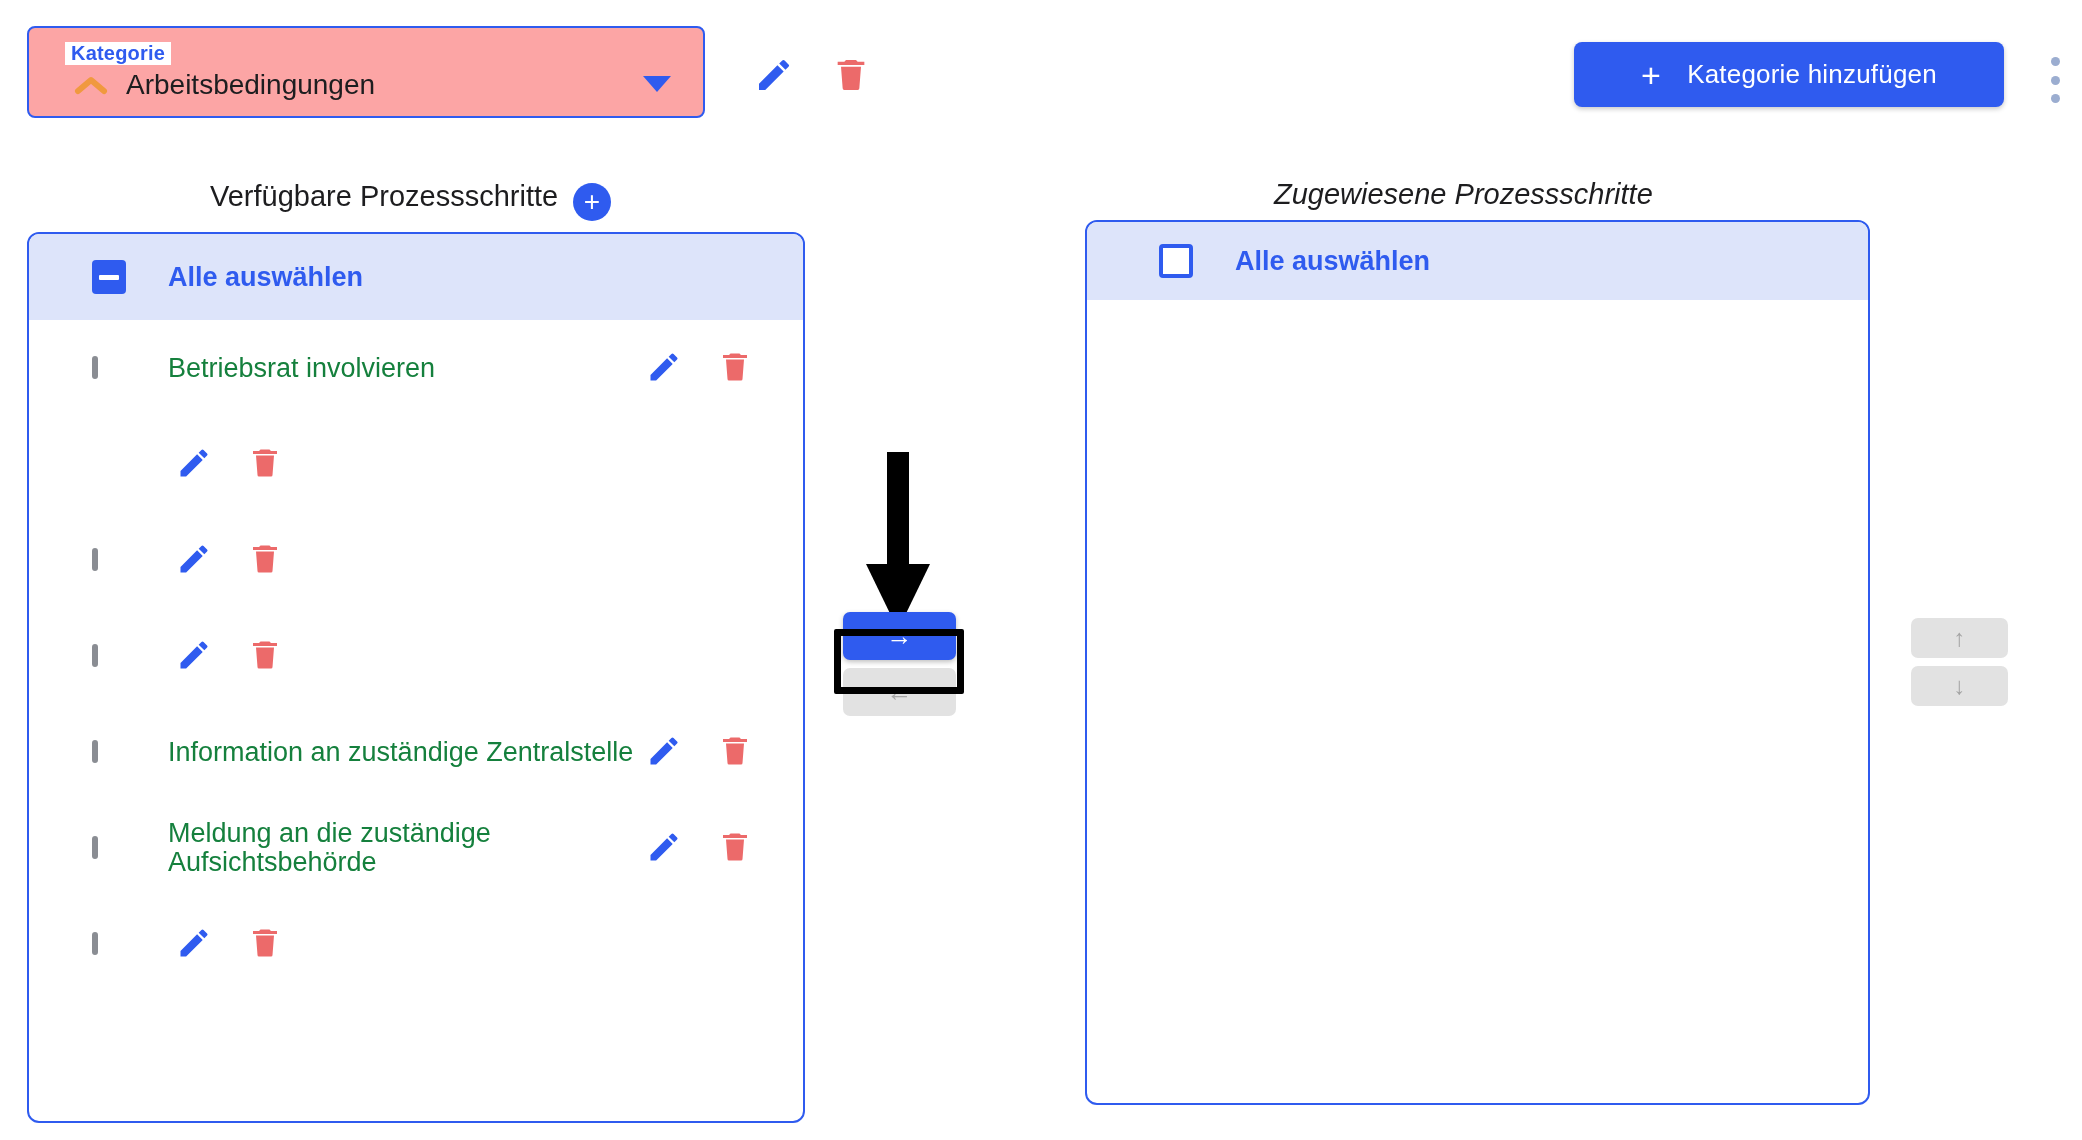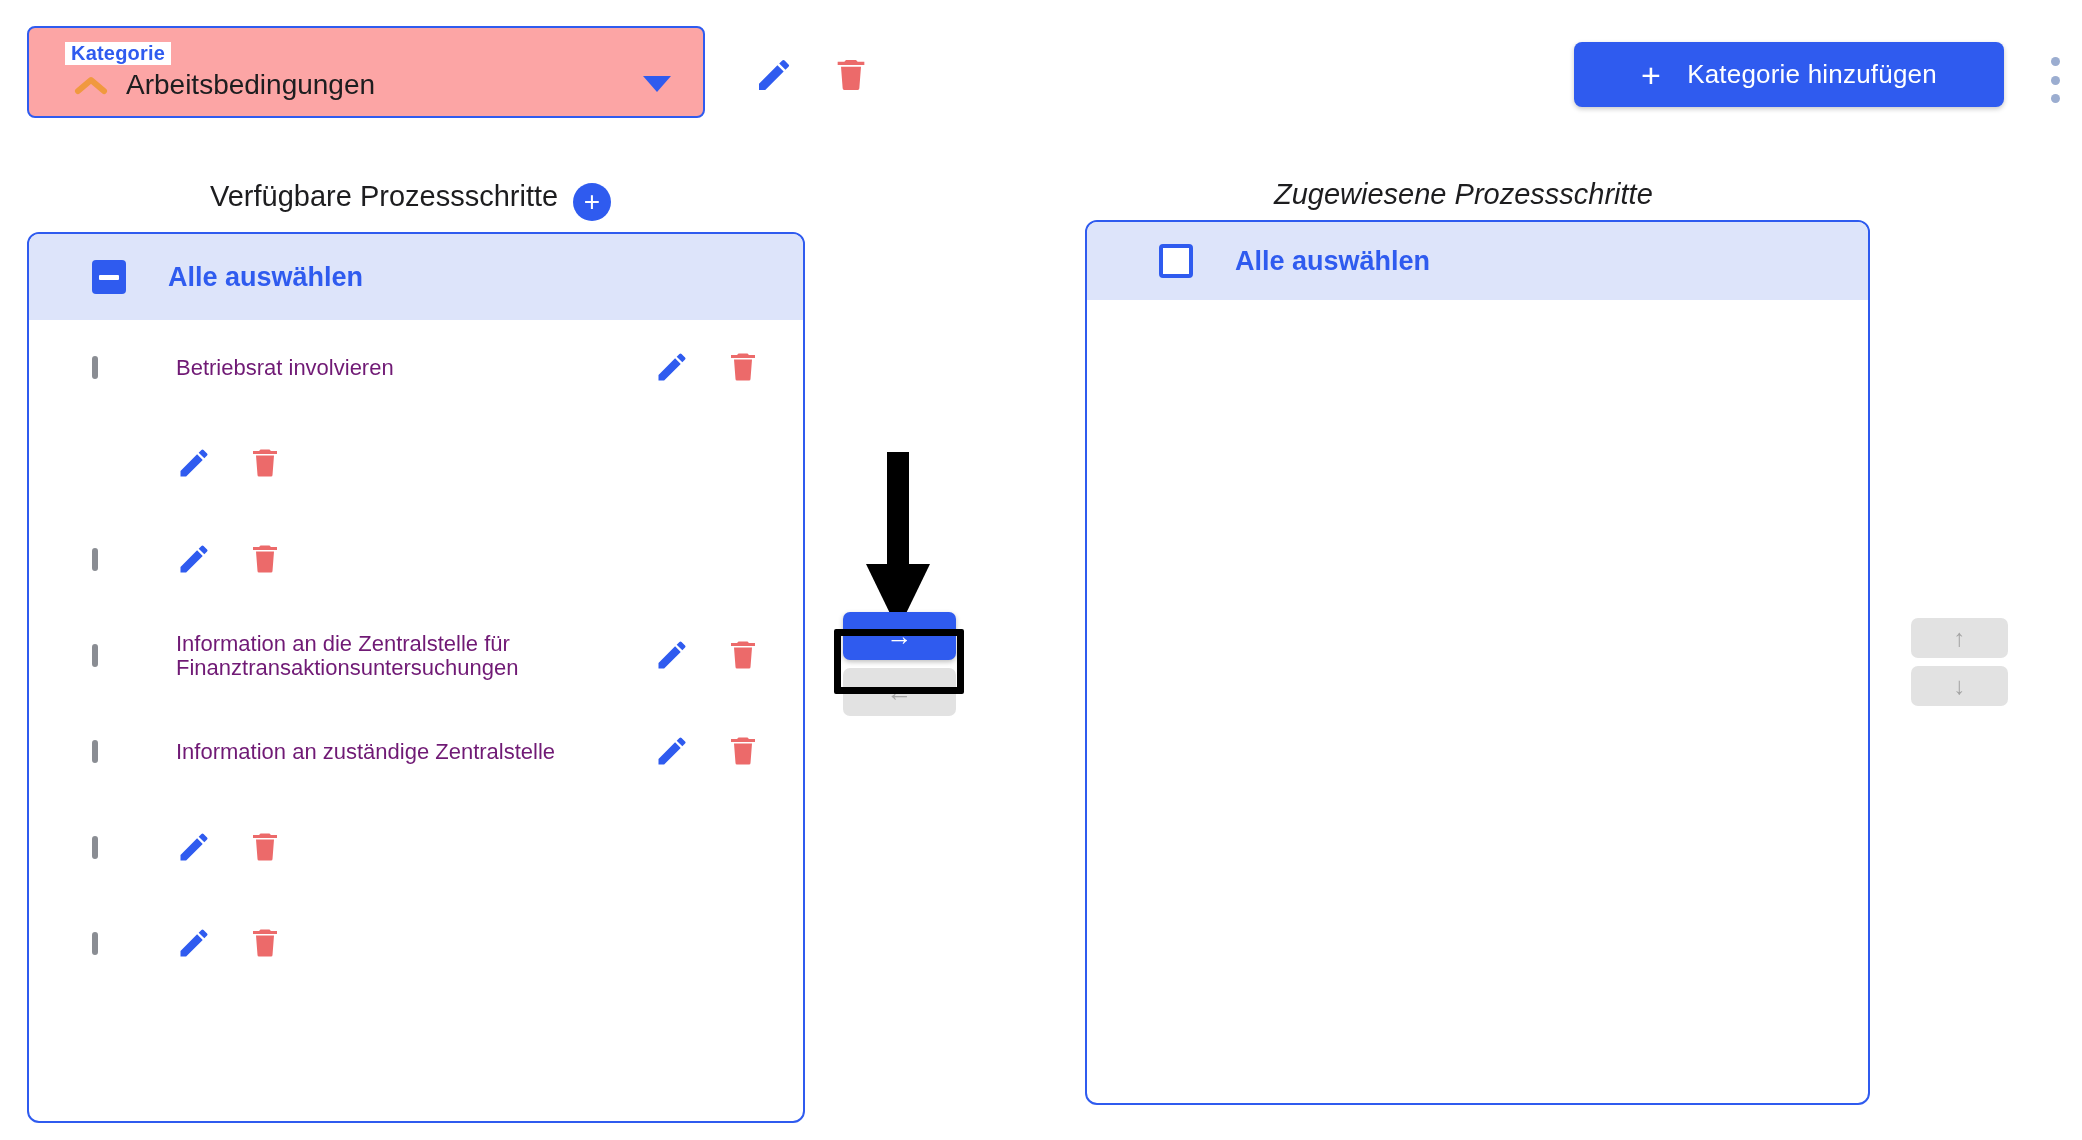--- a/index.html
+++ b/index.html
@@ -121,22 +121,22 @@
 
   
   .panel-body { position: relative; }
   .step-row {
     display: flex; align-items: center;
     padding: 0 0 0 63px; min-height: 96px;
     cursor: pointer;
   }
   .step-checkbox-wrap { flex: 0 0 34px; margin-right: 42px; }
   .step-label {
-    flex: 1 1 auto; font-size: 22px; color: #701a75;
-    line-height: 1.07; max-width: 470px; word-break: break-word; margin-left: 8px;
+    flex: 1 1 auto; font-size: 27px; color: #15803d;
+    line-height: 1.07; max-width: 470px; word-break: break-word;
   }
   .row-actions { display: flex; align-items: center; gap: 19px; padding-right: 30px; }
   .row-icon-btn {
     width: 52px; height: 52px; border: none; background: transparent; cursor: pointer;
     display: flex; align-items: center; justify-content: center;
   }
 
   
   #transfer-controls { position: absolute; left: 843px; top: 612px; width: 120px; }
   .transfer-btn {
@@ -267,21 +267,20 @@
           </button>
           <button class="row-icon-btn">
             <span><svg width="36" height="36" viewBox="0 0 24 24" fill="#ec6a6a">
                 <path d="M9 3h6l1 1h4v2H4V4h4l1-1zM6 7h12l-1 13a1 1 0 0 1-1 1H8a1 1 0 0 1-1-1L6 7z"></path>
               </svg></span>
           </button>
         </div>
       </div>
       <div class="step-row">
         <div class="step-checkbox-wrap"><span class="cb cb-empty-gray"></span></div>
-        <div class="step-label">Information an die Zentralstelle für Finanztransaktionsuntersuchungen</div>
         <div class="row-actions">
           <button class="row-icon-btn">
             <span><svg width="36" height="36" viewBox="0 0 24 24" fill="#2f5bef">
                 <path d="M3 17.25V21h3.75L17.81 9.94l-3.75-3.75L3 17.25zM20.71 7.04a1 1 0 0 0 0-1.41l-2.34-2.34a1 1 0 0 0-1.41 0l-1.83 1.83 3.75 3.75 1.83-1.83z"></path>
               </svg></span>
           </button>
           <button class="row-icon-btn">
             <span><svg width="36" height="36" viewBox="0 0 24 24" fill="#ec6a6a">
                 <path d="M9 3h6l1 1h4v2H4V4h4l1-1zM6 7h12l-1 13a1 1 0 0 1-1 1H8a1 1 0 0 1-1-1L6 7z"></path>
               </svg></span>
@@ -299,20 +298,21 @@
           </button>
           <button class="row-icon-btn">
             <span><svg width="36" height="36" viewBox="0 0 24 24" fill="#ec6a6a">
                 <path d="M9 3h6l1 1h4v2H4V4h4l1-1zM6 7h12l-1 13a1 1 0 0 1-1 1H8a1 1 0 0 1-1-1L6 7z"></path>
               </svg></span>
           </button>
         </div>
       </div>
       <div class="step-row">
         <div class="step-checkbox-wrap"><span class="cb cb-empty-gray"></span></div>
+        <div class="step-label">Meldung an die zuständige Aufsichtsbehörde</div>
         <div class="row-actions">
           <button class="row-icon-btn">
             <span><svg width="36" height="36" viewBox="0 0 24 24" fill="#2f5bef">
                 <path d="M3 17.25V21h3.75L17.81 9.94l-3.75-3.75L3 17.25zM20.71 7.04a1 1 0 0 0 0-1.41l-2.34-2.34a1 1 0 0 0-1.41 0l-1.83 1.83 3.75 3.75 1.83-1.83z"></path>
               </svg></span>
           </button>
           <button class="row-icon-btn">
             <span><svg width="36" height="36" viewBox="0 0 24 24" fill="#ec6a6a">
                 <path d="M9 3h6l1 1h4v2H4V4h4l1-1zM6 7h12l-1 13a1 1 0 0 1-1 1H8a1 1 0 0 1-1-1L6 7z"></path>
               </svg></span>

